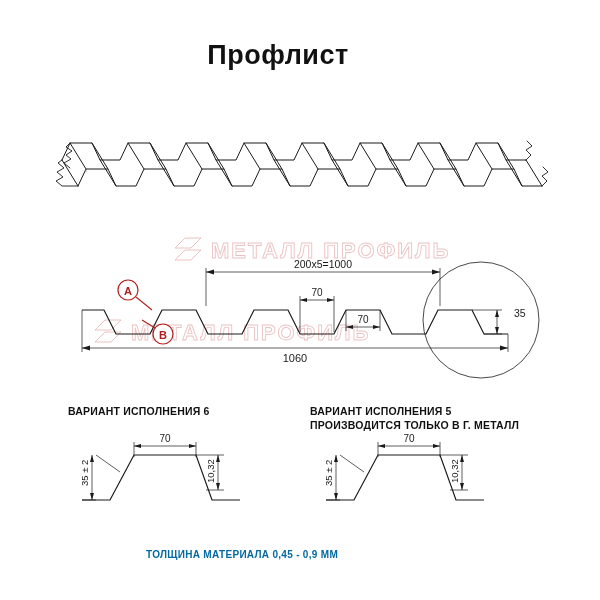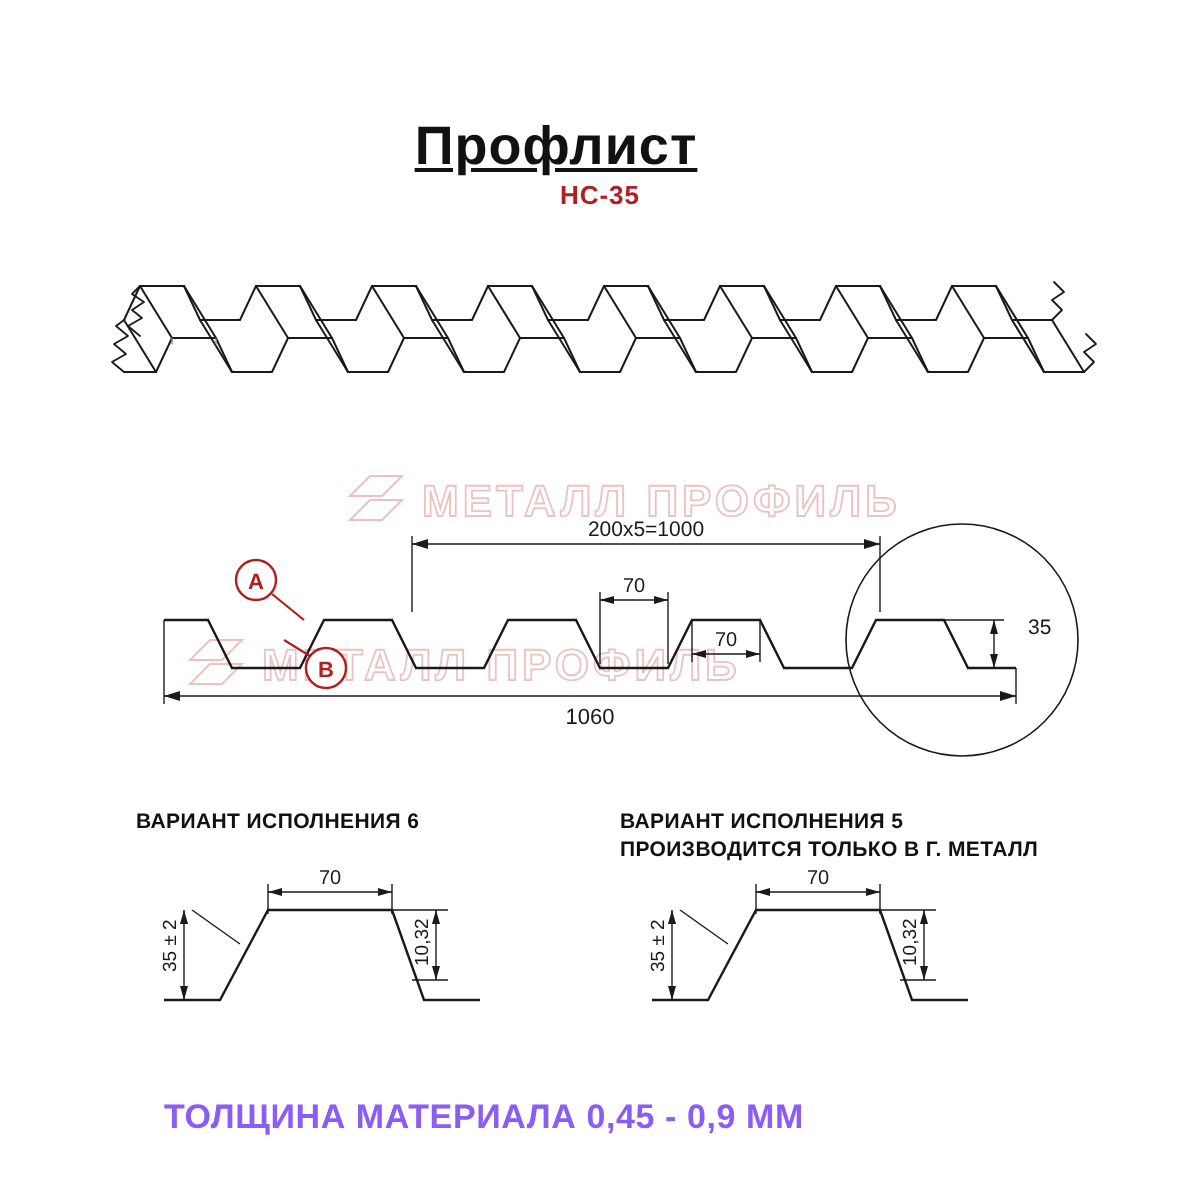--- a/index.html
+++ b/index.html
@@ -15,29 +15,28 @@
     position: relative;
     overflow: hidden;
   }
   .page {
     position: relative;
     width: 600px;
     height: 600px;
   }
   .title {
     position: absolute;
-    top: 58px;
+    top: 40px;
     left: 0;
     width: 556px;
     text-align: center;
     font-size: 27px;
     font-weight: bold;
     letter-spacing: 0.5px;
     color: #111111;
-    text-decoration: underline;
   }
   .subtitle {
     position: absolute;
     top: 90px;
     left: 0;
     width: 600px;
     text-align: center;
     font-size: 13px;
     font-weight: bold;
     color: #b02020;
@@ -52,23 +51,23 @@
     line-height: 14px;
   }
   .variant1-label { top: 404px; left: 68px; }
   .variant2-label { top: 404px; left: 310px; }
   .footer {
     position: absolute;
     top: 549px;
     left: 0;
     width: 484px;
     text-align: center;
-    font-size: 17px;
-    font-weight: bold;
-    color: #8b5cf6;
+    font-size: 10px;
+    font-weight: bold;
+    color: #0369a1;
     letter-spacing: 0.3px;
   }
   svg { display: block; }
   .svg-layer {
     position: absolute;
     top: 0; left: 0;
   }
   .wm-text {
     font-family: "Liberation Sans", sans-serif;
     font-weight: bold;
@@ -93,21 +92,20 @@
       </g>
       <g transform="translate(95,340)">
         <path d="M0,-10 L10,-20 L26,-20 L16,-10 Z" fill="none" stroke="#e8b8b8" stroke-width="1"></path>
         <path d="M0,2 L10,-8 L26,-8 L16,2 Z" fill="none" stroke="#e8b8b8" stroke-width="1"></path>
         <text class="wm-text" x="36" y="0">МЕТАЛЛ ПРОФИЛЬ</text>
       </g>
     </g>
   </svg>
 
   <div class="title">Профлист</div>
-  <div class="subtitle">НС-35</div>
 
   <svg class="svg-layer" width="600" height="600" viewBox="0 0 600 600">
     <g stroke="#1a1a1a" fill="none" stroke-width="1" stroke-linejoin="round" stroke-linecap="round">
 
       <path d="M62,160 L70,143 L92,143 L100,160 L120,160 L128,143 L150,143 L158,160 L178,160
                L186,143 L208,143 L216,160 L236,160 L244,143 L266,143 L274,160 L294,160
                L302,143 L324,143 L332,160 L352,160 L360,143 L382,143 L390,160 L410,160
                L418,143 L440,143 L448,160 L468,160 L476,143 L498,143 L506,160 L526,160"></path>
 
       <path d="M62,160 L78,186"></path>

